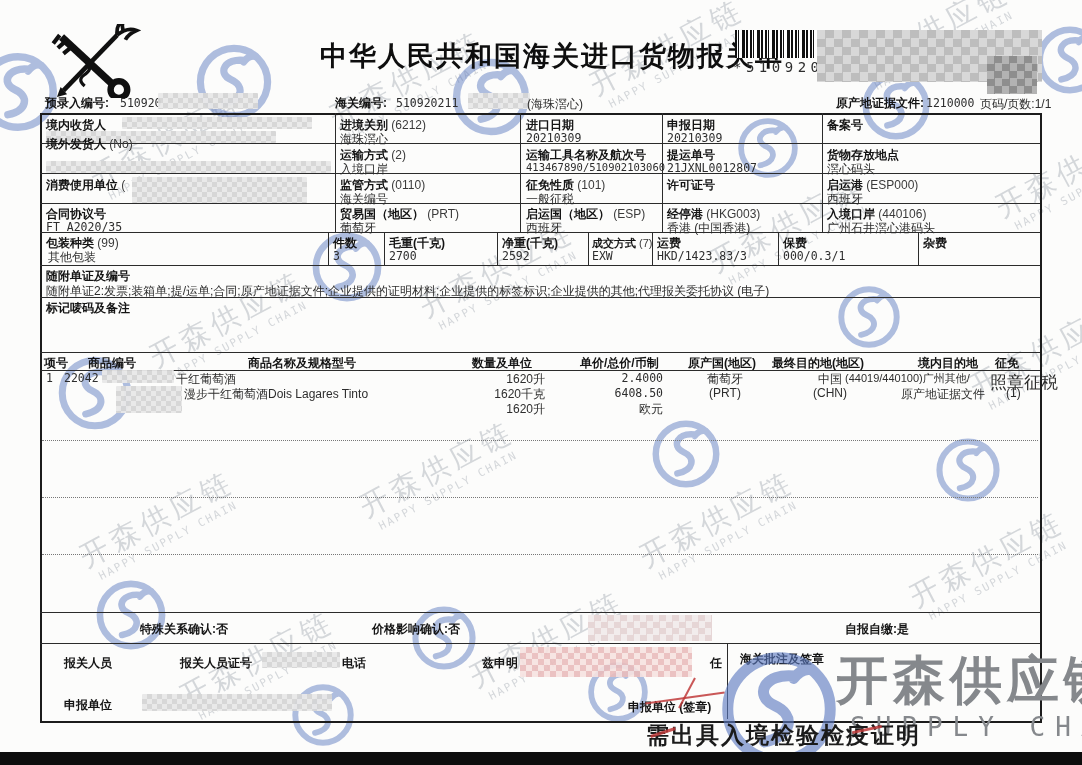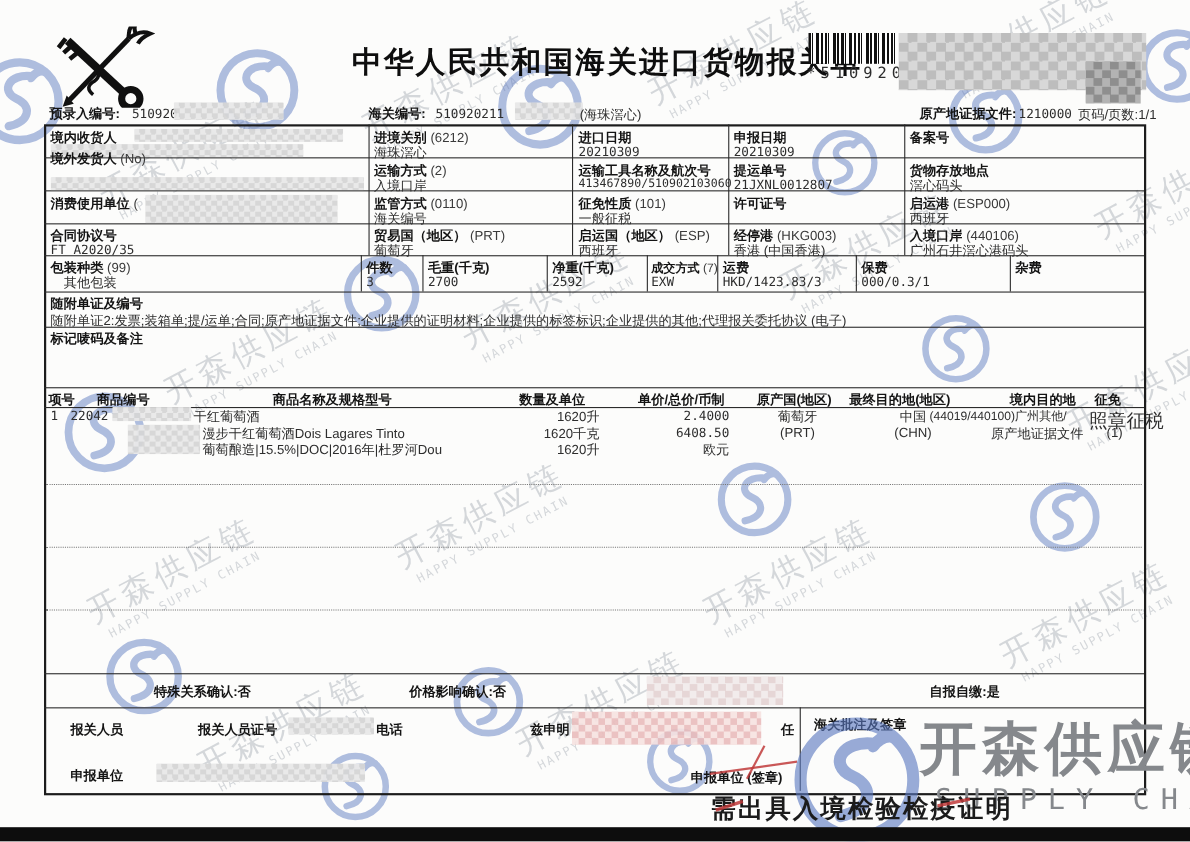--- a/index.html
+++ b/index.html
@@ -249,21 +249,21 @@
   <div class="abs lbl" style="left:340px;top:206px"><span>贸易国（地区）</span> <span class="code">(PRT)</span></div>
   <div class="abs val" style="left:340px;top:220px">葡萄牙</div>
   <div class="abs lbl" style="left:526px;top:206px"><span>启运国（地区）</span> <span class="code">(ESP)</span></div>
   <div class="abs val" style="left:526px;top:220px">西班牙</div>
   <div class="abs lbl" style="left:667px;top:206px"><span>经停港</span> <span class="code">(HKG003)</span></div>
   <div class="abs val" style="left:667px;top:220px">香港 (中国香港)</div>
   <div class="abs lbl" style="left:827px;top:206px"><span>入境口岸</span> <span class="code">(440106)</span></div>
   <div class="abs val" style="left:827px;top:220px">广州石井滘心港码头</div>
 
   <div class="abs lbl" style="left:46px;top:235px"><span>包装种类</span> <span class="code">(99)</span></div>
-  <div class="abs val" style="left:58px;top:249px">其他包装</div>
+  <div class="abs val" style="left:48px;top:249px">其他包装</div>
   <div class="abs lbl" style="left:333px;top:235px">件数</div>
   <div class="abs mono" style="left:333px;top:249px">3</div>
   <div class="abs lbl" style="left:389px;top:235px">毛重(千克)</div>
   <div class="abs mono" style="left:389px;top:249px">2700</div>
   <div class="abs lbl" style="left:502px;top:235px">净重(千克)</div>
   <div class="abs mono" style="left:502px;top:249px">2592</div>
   <div class="abs lbl small" style="left:592px;top:236px"><span>成交方式</span> <span class="code">(7)</span></div>
   <div class="abs mono" style="left:592px;top:249px">EXW</div>
   <div class="abs lbl" style="left:657px;top:235px">运费</div>
   <div class="abs mono" style="left:657px;top:249px">HKD/1423.83/3</div>
@@ -285,21 +285,20 @@
   <div class="abs lbl" style="left:772px;top:355px">最终目的地(地区)</div>
   <div class="abs lbl" style="left:918px;top:355px">境内目的地</div>
   <div class="abs lbl" style="left:995px;top:355px">征免</div>
 
   <div class="abs mono" style="left:46px;top:371px">1</div>
   <div class="abs mono" style="left:64px;top:371px">22042</div>
   <div class="blur" style="left:102px;top:370px;width:72px;height:13px"></div>
   <div class="blur" style="left:116px;top:386px;width:66px;height:27px"></div>
   <div class="abs val" style="left:176px;top:371px">干红葡萄酒</div>
   <div class="abs val" style="left:184px;top:386px">漫步干红葡萄酒Dois Lagares Tinto</div>
-  <div class="abs val" style="left:184px;top:401px">葡萄酿造|15.5%|DOC|2016年|杜罗河Dou</div>
   <div class="abs val ta-r" style="left:430px;top:371px;width:115px">1620升</div>
   <div class="abs val ta-r" style="left:430px;top:386px;width:115px">1620千克</div>
   <div class="abs val ta-r" style="left:430px;top:401px;width:115px">1620升</div>
   <div class="abs mono ta-r" style="left:545px;top:371px;width:118px">2.4000</div>
   <div class="abs mono ta-r" style="left:545px;top:386px;width:118px">6408.50</div>
   <div class="abs val ta-r" style="left:545px;top:401px;width:118px">欧元</div>
   <div class="abs val ta-c" style="left:685px;top:371px;width:80px">葡萄牙</div>
   <div class="abs val ta-c" style="left:685px;top:386px;width:80px">(PRT)</div>
   <div class="abs val ta-c" style="left:790px;top:371px;width:80px">中国</div>
   <div class="abs val ta-c" style="left:790px;top:386px;width:80px">(CHN)</div>

